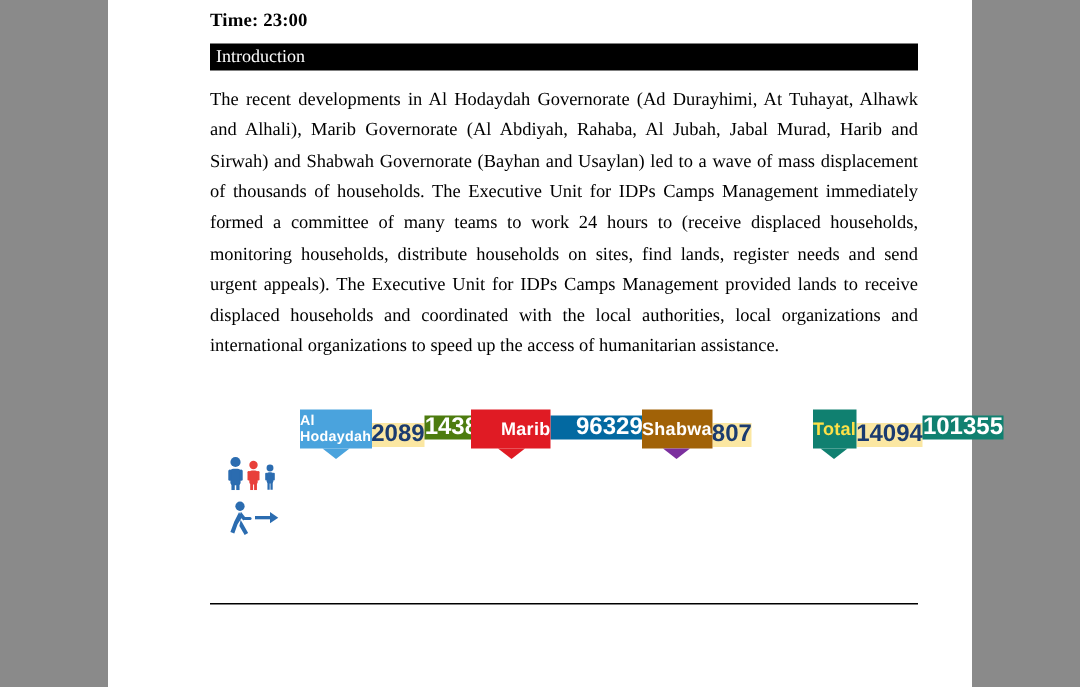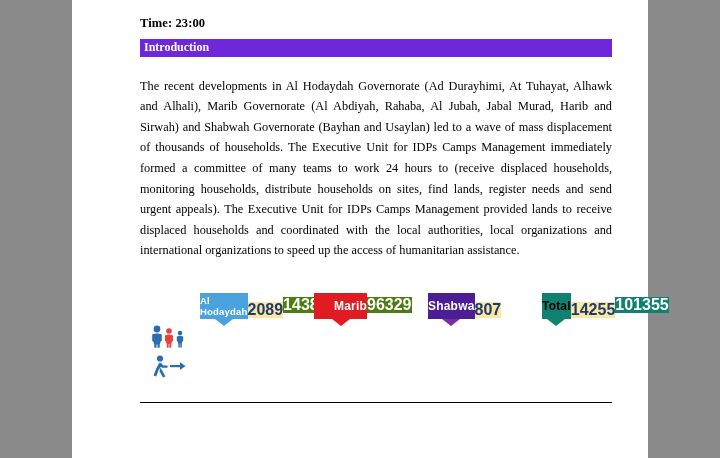--- a/index.html
+++ b/index.html
@@ -26,35 +26,35 @@
     position: absolute;
     left: 68px;
     top: 0;
     width: 472px;
   }
   .time-line {
     font-family: "Liberation Serif", serif;
     font-size: 12.5px;
     font-weight: bold;
     color: #000000;
-    padding-top: 16px;
+    padding-top: 6px;
     letter-spacing: 0.1px;
   }
   .section-heading {
     margin-top: 8px;
-    background: #6d28d9;
+    background: #000000;
     color: #ffffff;
     font-family: "Liberation Serif", serif;
-    font-weight: bold;
+    font-weight: normal;
     font-size: 12px;
     padding: 2px 4px 3px 4px;
     line-height: 1.05;
   }
   .body-text {
-    margin-top: 19px;
+    margin-top: 9px;
     font-family: "Liberation Serif", serif;
     font-size: 12.3px;
     line-height: 20.6px;
     color: #000000;
     text-align: justify;
     text-justify: inter-word;
   }
 
   
   .info-wrap {
@@ -216,37 +216,37 @@
           </div>
           <div class="cell cell-top">2089</div>
           <div class="cell cell-bottom" style="background:#4d7c0f;">14388</div>
         </div>
 
         <div class="col">
           <div class="col-head" style="background:#e01b24;color:#e01b24;padding-left:20px;">
             <span style="color:#ffffff;">Marib</span>
             <span class="notch"></span>
           </div>
-          <div class="cell cell-bottom" style="background:#4d7c0f;">96329</div>
-        </div>
-
-        <div class="col">
-          <div class="col-head" style="background:#4c1d95;color:#7b2f9e;">
+          <div class="cell cell-bottom" style="background:#0369a1;padding-left:17px;">96329</div>
+        </div>
+
+        <div class="col">
+          <div class="col-head" style="background:#a16207;color:#7b2f9e;">
             <span style="color:#ffffff;">Shabwa</span>
             <span class="notch"></span>
           </div>
           <div class="cell cell-top">807</div>
         </div>
 
         <div class="col">
           <div class="col-head" style="background:#108070;color:#108070;">
-            <span style="color:#000000;">Total</span>
-            <span class="notch"></span>
-          </div>
-          <div class="cell cell-top">14255</div>
+            <span style="color:#fde047;">Total</span>
+            <span class="notch"></span>
+          </div>
+          <div class="cell cell-top">14094</div>
           <div class="cell cell-bottom" style="background:#108070;">101355</div>
         </div>
 
       </div>
     </div>
   </div>
 
   <div class="hr-bottom"></div>
 </div>
 

